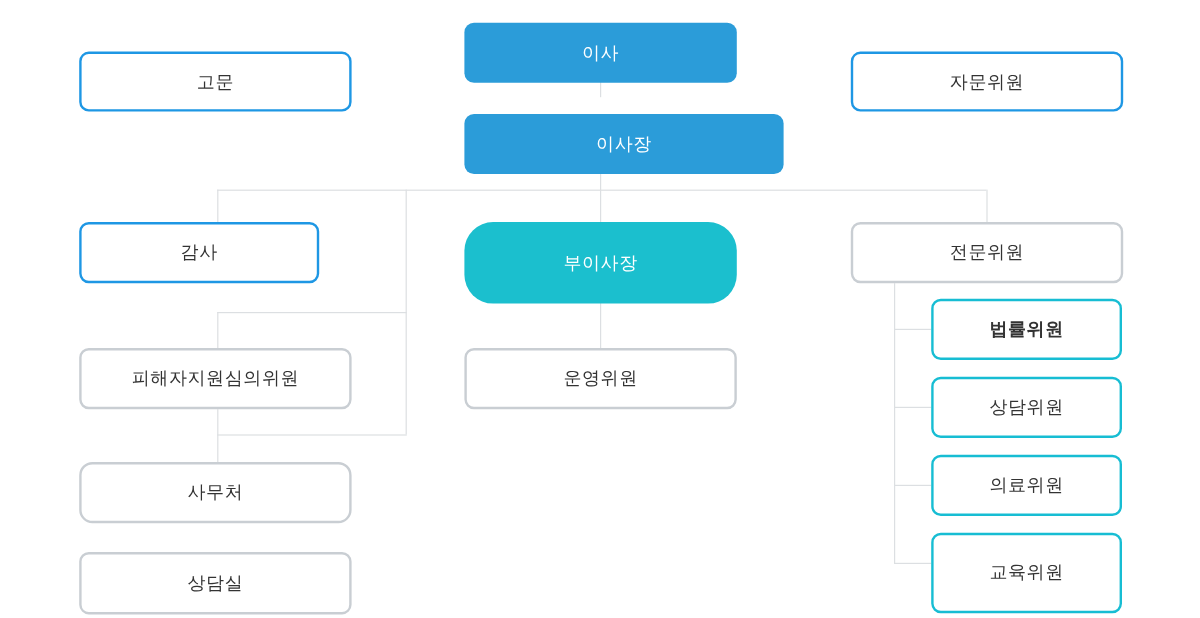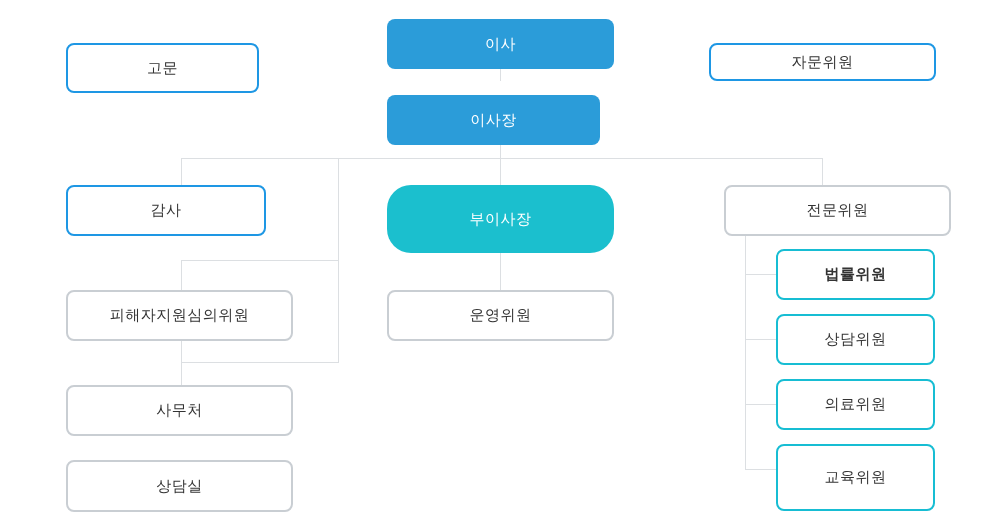--- a/index.html
+++ b/index.html
@@ -36,29 +36,29 @@
   .line-blue{border:2px solid var(--blue-border);}
   .line-teal{border:2px solid var(--teal-border);}
   .line-gray{border:2px solid var(--gray-border);}
   .connector{
     position:absolute;
     background:var(--connector);
     z-index:1;
   }
   
   .pos-director      {left:387px;top:5px;  width:227px;height:50px;}
-  .pos-chairman      {left:387px;top:81px; width:213px;height:50px;}
-  .pos-advisor       {left:66px; top:43px; width:193px;height:50px;}
-  .pos-advisory      {left:709px;top:43px; width:227px;height:38px;}
+  .pos-chairman      {left:387px;top:81px; width:266px;height:50px;}
+  .pos-advisor       {left:66px; top:43px; width:227px;height:50px;}
+  .pos-advisory      {left:709px;top:43px; width:227px;height:50px;}
   .pos-auditor       {left:66px; top:185px;width:200px;height:51px;}
   .pos-vice-chairman {left:387px;top:185px;width:227px;height:68px;border-radius:24px;}
-  .pos-expert        {left:724px;top:185px;width:227px;height:51px;}
+  .pos-expert        {left:709px;top:185px;width:227px;height:51px;}
   .pos-victim-support{left:66px; top:290px;width:227px;height:51px;}
   .pos-steering      {left:387px;top:290px;width:227px;height:51px;}
-  .pos-secretariat   {left:66px; top:385px;width:227px;height:51px;}
+  .pos-secretariat   {left:66px; top:385px;width:227px;height:51px;border-radius:11px;}
   .pos-counsel-room  {left:66px; top:460px;width:227px;height:52px;}
   .pos-legal         {left:776px;top:249px;width:159px;height:51px;font-weight:bold;}
   .pos-counseling    {left:776px;top:314px;width:159px;height:51px;}
   .pos-medical       {left:776px;top:379px;width:159px;height:51px;text-align:right;}
   .pos-education     {left:776px;top:444px;width:159px;height:67px;}
 </style>
 </head>
 <body>
 
 <div class="canvas">

